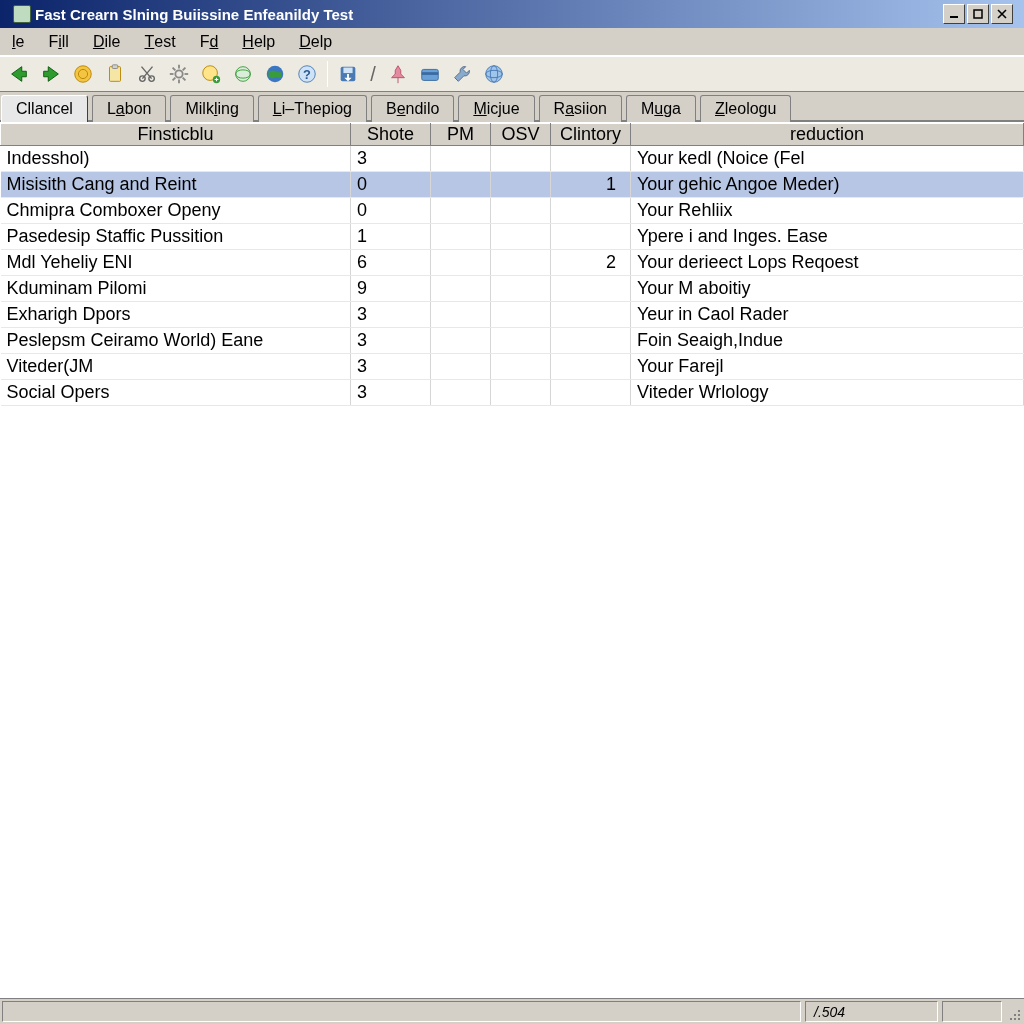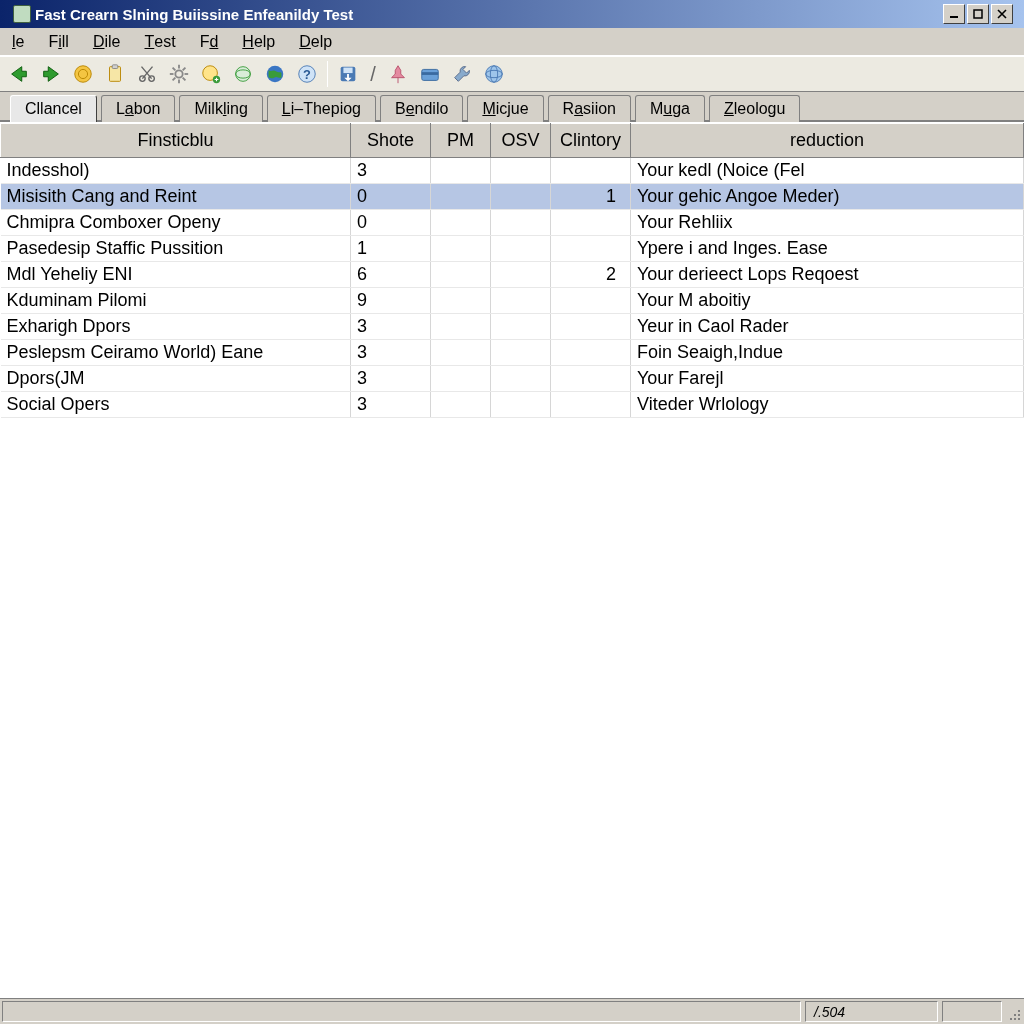--- a/index.html
+++ b/index.html
@@ -116,21 +116,21 @@
     border-right: 1px solid #fff;
   }
   .tspacer { flex: 1; }
 
   
   .tabstrip {
     height: 30px;
     background: #d4d0c8;
     display: flex;
     align-items: flex-end;
-    padding-left: 10px;
+    padding-left: 1px;
     border-bottom: 2px solid #808080;
   }
   .tab {
     padding: 4px 14px;
     font-size: 16px;
     background: #d4d0c8;
     border: 1px solid #808080;
     border-bottom: none;
     margin-right: 4px;
     border-top-left-radius: 3px;
@@ -164,21 +164,21 @@
     border-collapse: collapse;
     font-size: 18px;
     color: #000;
   }
   table.data thead th {
     background: #d4d0c8;
     border-top: 1px solid #ffffff;
     border-left: 1px solid #ffffff;
     border-right: 1px solid #808080;
     border-bottom: 1px solid #808080;
-    padding: 6px 6px;
+    padding: 0 6px;
     font-weight: normal;
     text-align: center;
     white-space: nowrap;
   }
   table.data thead th.first { text-align: center; }
   table.data td {
     padding: 2px 6px;
     border-right: 1px solid #d6d6d6;
     border-bottom: 1px solid #e8e8e8;
     white-space: nowrap;
@@ -465,21 +465,21 @@
         </tr>
         <tr>
           <td class="col-name">Peslepsm Ceiramo World) Eane</td>
           <td class="col-shote num">3</td>
           <td class="col-pm"></td>
           <td class="col-osv"></td>
           <td class="col-clin numc"></td>
           <td class="col-red">Foin Seaigh,Indue</td>
         </tr>
         <tr>
-          <td class="col-name">Dpors(JM</td>
+          <td class="col-name">Viteder(JM</td>
           <td class="col-shote num">3</td>
           <td class="col-pm"></td>
           <td class="col-osv"></td>
           <td class="col-clin numc"></td>
           <td class="col-red">Your Farejl</td>
         </tr>
         <tr>
           <td class="col-name">Social Opers</td>
           <td class="col-shote num">3</td>
           <td class="col-pm"></td>

